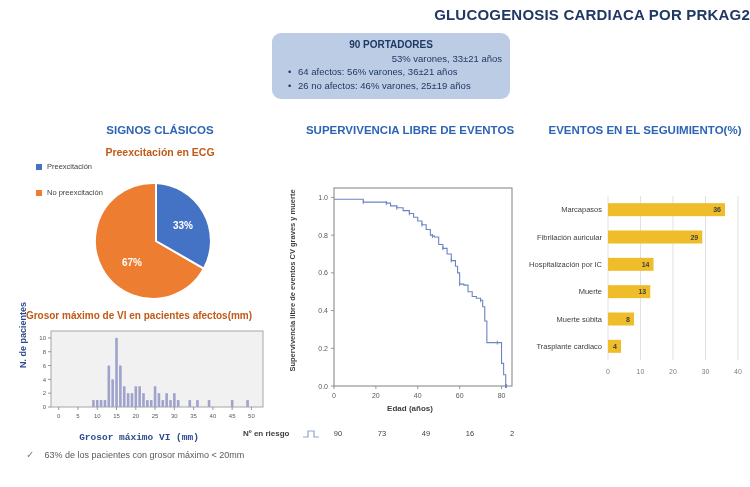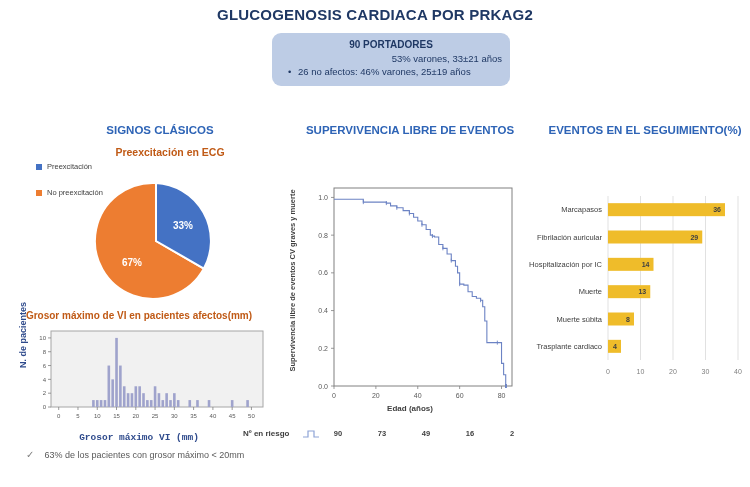--- a/index.html
+++ b/index.html
@@ -15,21 +15,21 @@
     color: #404040;
     overflow: hidden;
   }
 
   
   #main-title {
     position: absolute;
     top: 6px;
     left: 0;
     width: 750px;
-    text-align: center;
+    text-align: right;
     font-size: 15px;
     font-weight: bold;
     color: #1F3864;
     letter-spacing: .2px;
   }
 
   
   #summary-box {
     position: absolute;
     top: 33px;
@@ -76,21 +76,21 @@
   #hdr-superv { top: 124px; left: 290px; width: 240px; }
   #hdr-eventos{ top: 124px; left: 540px; width: 210px; }
 
   .section-subheader {
     position: absolute;
     font-size: 10.5px;
     font-weight: bold;
     color: #C05A16;
     text-align: center;
   }
-  #sub-preexc { top: 146px; left: 80px; width: 180px; }
+  #sub-preexc { top: 146px; left: 70px; width: 180px; }
 
   
   #pie-legend {
     position: absolute;
     top: 162px;
     left: 12px;
     width: 100px;
     font-size: 7.5px;
     color: #3F3F3F;
   }
@@ -246,21 +246,20 @@
   #risk-row .risk-icon {
     position: absolute;
     left: 60px;
     top: 3px;
   }
   #risk-row .risk-val {
     position: absolute;
     top: 2px;
     text-align: center;
     width: 22px;
-    font-weight: bold;
   }
 
   
   #bar-wrap {
     position: absolute;
     top: 190px;
     left: 520px;
     width: 228px;
     height: 200px;
   }
@@ -287,20 +286,21 @@
 </style>
 </head>
 <body>
 
 <div id="main-title">GLUCOGENOSIS CARDIACA POR PRKAG2</div>
 
 <div id="summary-box">
   <div class="sb-title">90 PORTADORES</div>
   <div class="sb-sub">53% varones, 33±21 años</div>
   <ul>
+    <li>64 afectos: 56% varones, 36±21 años</li>
     <li>26 no afectos: 46% varones, 25±19 años</li>
   </ul>
 </div>
 
 <div class="section-header" id="hdr-signos">SIGNOS CLÁSICOS</div>
 <div class="section-subheader" id="sub-preexc">Preexcitación en ECG</div>
 <div class="section-header" id="hdr-superv">SUPERVIVENCIA LIBRE DE EVENTOS</div>
 <div class="section-header" id="hdr-eventos">EVENTOS EN EL SEGUIMIENTO(%)</div>
 
 <div id="pie-legend">

